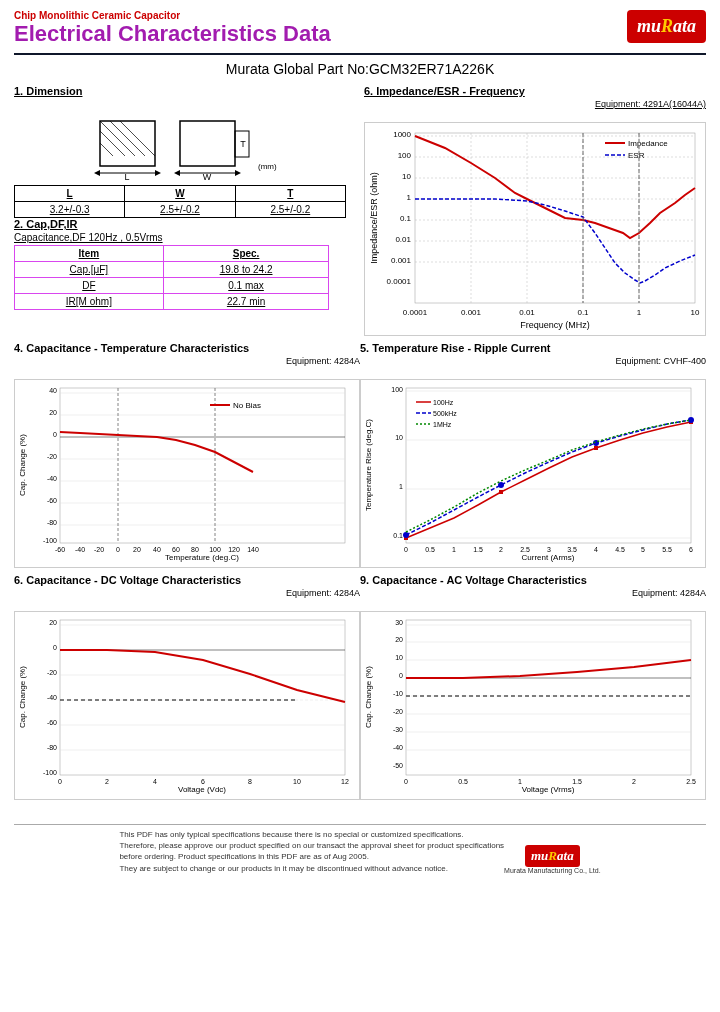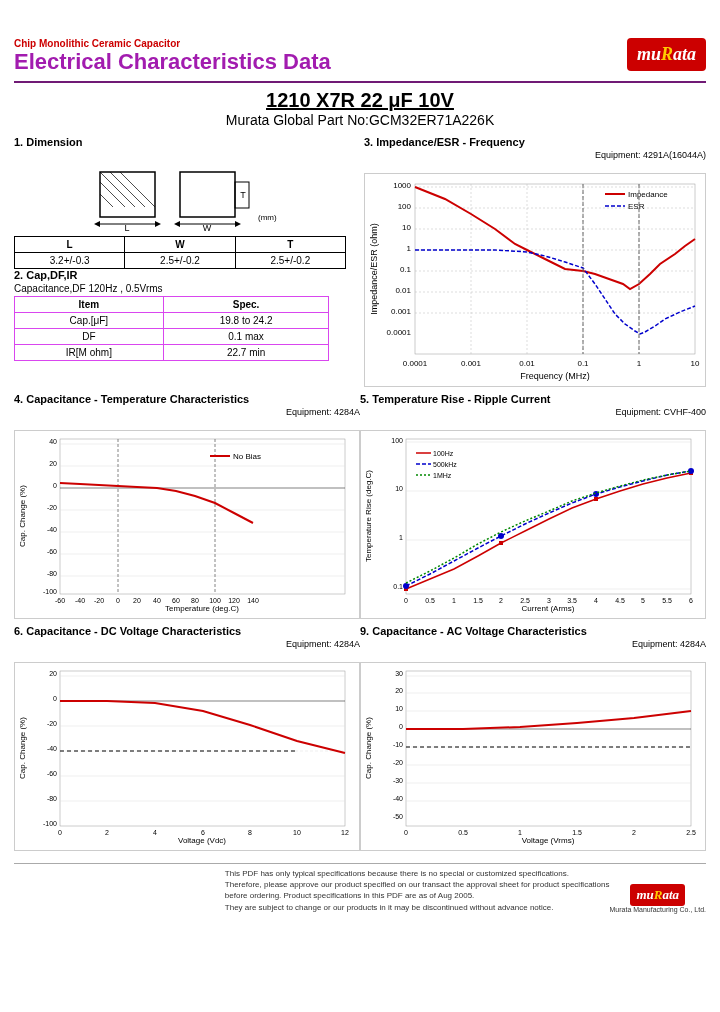--- a/index.html
+++ b/index.html
@@ -15,24 +15,23 @@
       width: 720px;
       min-height: 1012px;
       padding: 10px 14px 10px 14px;
       position: relative;
     }
     
     .header {
       display: flex;
       justify-content: space-between;
       align-items: flex-start;
-      border-bottom: 2px solid #701a75;
+      border-bottom: 2px solid #0f172a;
       padding-bottom: 6px;
       margin-bottom: 6px;
-      margin-top: 28px;
     }
     .header-left {}
     .header-subtitle {
       color: #cc0000;
       font-size: 10px;
       font-weight: bold;
     }
     .header-title {
       font-size: 22px;
       font-weight: bold;
@@ -63,20 +62,21 @@
       text-decoration: underline;
     }
     .part-global {
       font-size: 14px;
     }
     
     .main-grid {
       display: grid;
       grid-template-columns: 1fr 1fr;
       gap: 18px;
+      text-decoration: underline;
     }
     .section-title {
       font-weight: bold;
       font-size: 11px;
       margin-bottom: 2px;
     }
     
     .dimension-section {
       grid-column: 1;
     }
@@ -124,25 +124,25 @@
     }
     .chart-container {
       border: 1px solid #ccc;
       background: #fff;
       position: relative;
       overflow: hidden;
     }
     svg text { font-family: Arial, sans-serif; }
     
     .footer {
-      margin-top: 12px;
+      margin-top: 24px;
       border-top: 1px solid #aaa;
       padding-top: 4px;
       display: flex;
-      justify-content: flex-end;
+      justify-content: center;
       align-items: flex-end;
     }
     .footer-text {
       font-size: 8px;
       color: #333;
       max-width: 560px;
       line-height: 1.4;
     }
     .footer-logo {
       display: flex;
@@ -181,21 +181,20 @@
     <div class="header-left">
       <div class="header-subtitle">Chip Monolithic Ceramic Capacitor</div>
       <div class="header-title">Electrical Characteristics Data</div>
     </div>
     <div class="logo-box">
       <div class="logo-text">mu<span>R</span>ata</div>
     </div>
   </div>
 
   <div class="part-info">
-    <div class="part-number">1210 X7R 22 μF 10V</div>
     <div class="part-global">Murata Global Part No:GCM32ER71A226K</div>
   </div>
 
   <div class="main-grid">
 
     <div>
 
       <div class="dimension-section">
         <div class="section-title">1.  Dimension</div>
 
@@ -263,21 +262,21 @@
           <tr>
             <td>IR[M ohm]</td>
             <td>22.7  min</td>
           </tr>
         </tbody>
           </table>
       </div>
     </div>
 
     <div class="chart-section">
-      <div class="section-title">3.  Impedance/ESR - Frequency</div>
+      <div class="section-title">6.  Impedance/ESR - Frequency</div>
       <div class="chart-equipment">Equipment:  4291A(16044A)</div>
       <div class="chart-container">
         <svg width="340" height="210">
 
           <rect x="50" y="10" width="280" height="170" fill="#fff" stroke="#999" stroke-width="0.5"></rect>
 
           <text transform="rotate(-90,12,95)" x="12" y="95" font-size="9" text-anchor="middle">Impedance/ESR (ohm)</text>
 
           <text x="190" y="205" font-size="9" text-anchor="middle">Frequency (MHz)</text>
 

